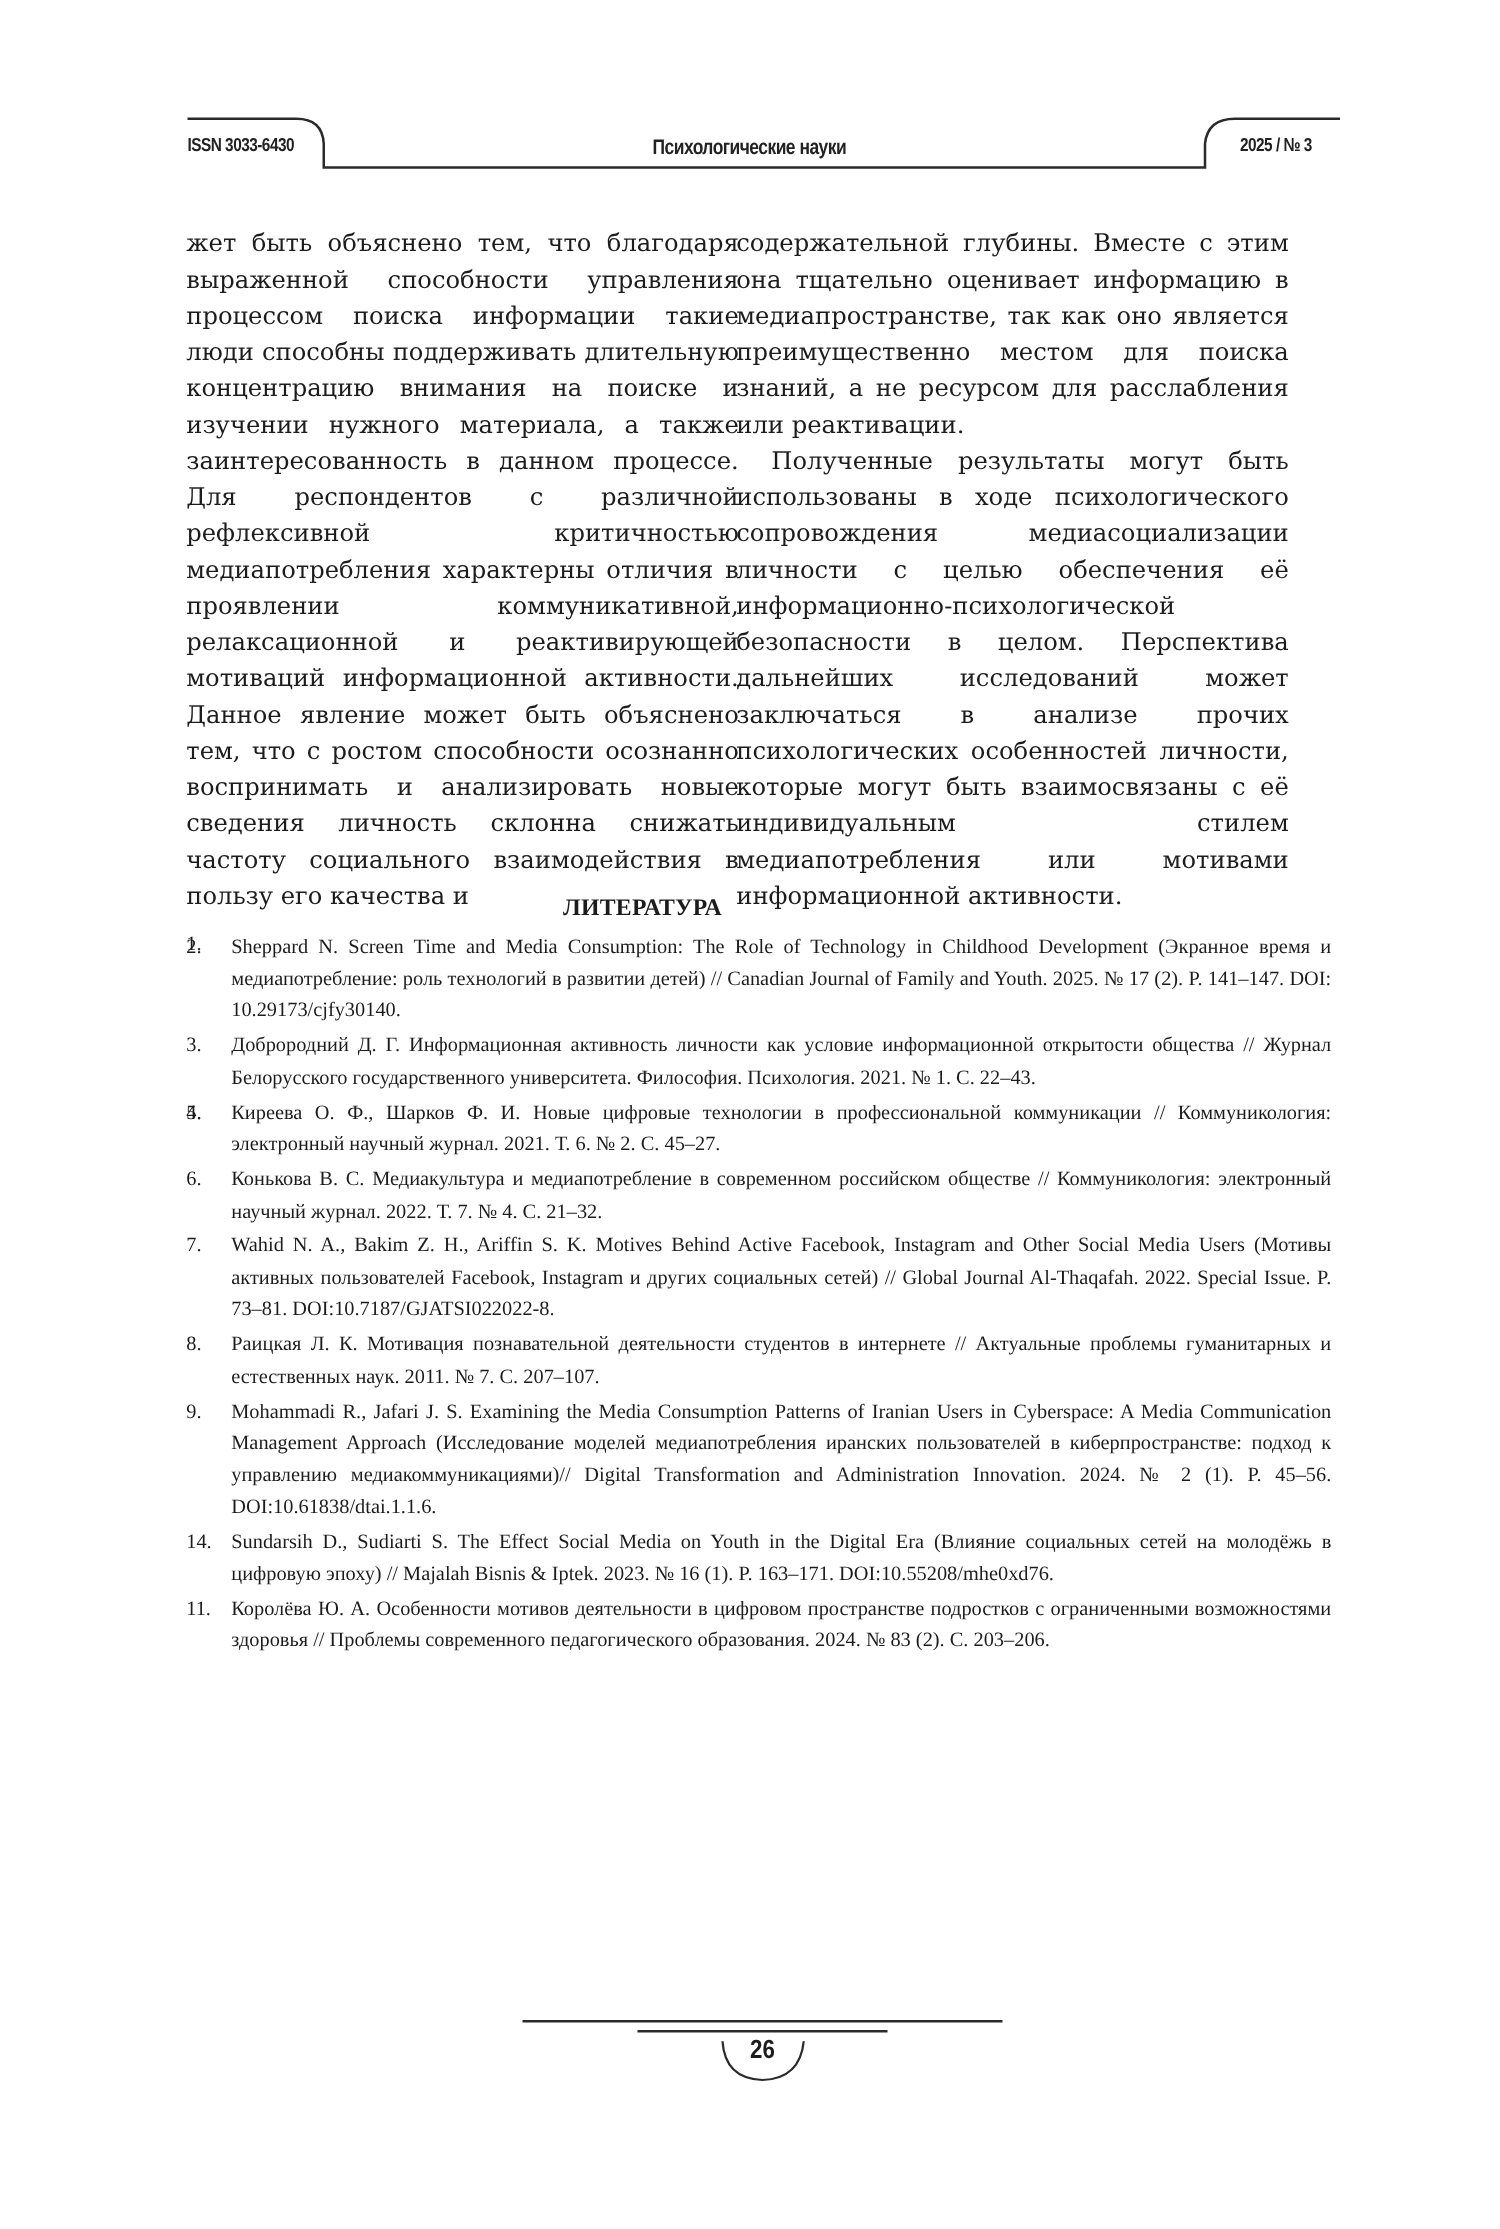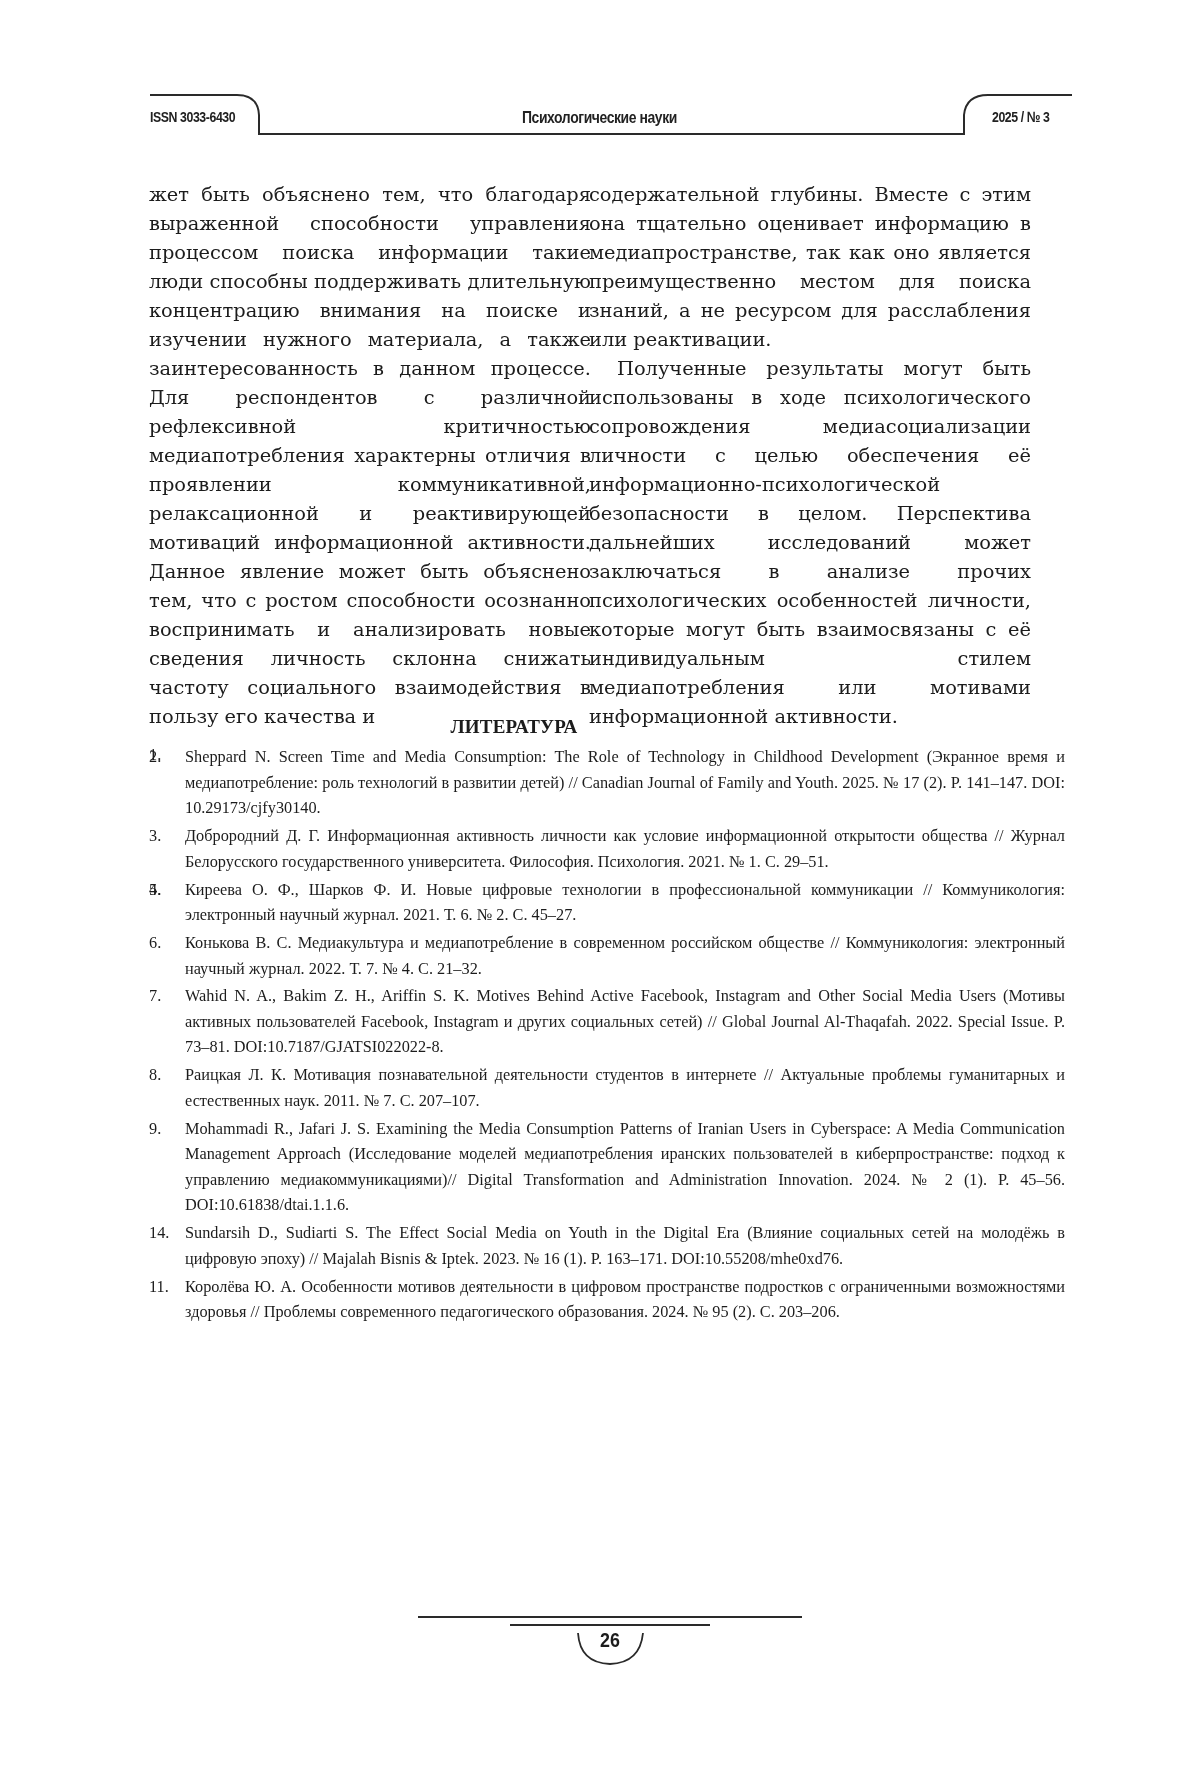--- a/index.html
+++ b/index.html
@@ -36,29 +36,29 @@
 </div>
 <div class="col" id="col-right">
   <p>содержательной глубины. Вместе с этим она тщательно оценивает информацию в медиапространстве, так как оно является преимущественно местом для поиска знаний, а не ресурсом для расслабления или реактивации.</p>
   <p class="indent">Полученные результаты могут быть использованы в ходе психологического сопровождения медиасоциализации личности с целью обеспечения её информационно-психологической безопасности в целом. Перспектива дальнейших исследований может заключаться в анализе прочих психологических особенностей личности, которые могут быть взаимосвязаны с её индивидуальным стилем медиапотребления или мотивами информационной активности.</p>
 </div>
 
 <div id="refs-title">ЛИТЕРАТУРА</div>
 <ol id="refs">
   <li><span class="num">1.</span></li>
   <li><span class="num">2.</span><span>Sheppard N. Screen Time and Media Consumption: The Role of Technology in Childhood Development (Экранное время и медиапотребление: роль технологий в развитии детей) // Canadian Journal of Family and Youth. 2025. № 17 (2). P. 141–147. DOI: 10.29173/cjfy30140.</span></li>
-  <li><span class="num">3.</span><span>Доброродний Д. Г. Информационная активность личности как условие информационной открытости общества // Журнал Белорусского государственного университета. Философия. Психология. 2021. № 1. С. 29–51.</span></li>
+  <li><span class="num">3.</span><span>Доброродний Д. Г. Информационная активность личности как условие информационной открытости общества // Журнал Белорусского государственного университета. Философия. Психология. 2021. № 1. С. 22–43.</span></li>
   <li><span class="num">4.</span></li>
   <li><span class="num">5.</span><span>Киреева О. Ф., Шарков Ф. И. Новые цифровые технологии в профессиональной коммуникации // Коммуникология: электронный научный журнал. 2021. Т. 6. № 2. С. 45–27.</span></li>
   <li><span class="num">6.</span><span>Конькова В. С. Медиакультура и медиапотребление в современном российском обществе // Коммуникология: электронный научный журнал. 2022. Т. 7. № 4. С. 21–32.</span></li>
   <li><span class="num">7.</span><span>Wahid N. A., Bakim Z. H., Ariffin S. K. Motives Behind Active Facebook, Instagram and Other Social Media Users (Мотивы активных пользователей Facebook, Instagram и других социальных сетей) // Global Journal Al-Thaqafah. 2022. Special Issue. P. 73–81. DOI:10.7187/GJATSI022022-8.</span></li>
   <li><span class="num">8.</span><span>Раицкая Л. К. Мотивация познавательной деятельности студентов в интернете // Актуальные проблемы гуманитарных и естественных наук. 2011. № 7. С. 207–107.</span></li>
   <li><span class="num">9.</span><span>Mohammadi R., Jafari J. S. Examining the Media Consumption Patterns of Iranian Users in Cyberspace: A Media Communication Management Approach (Исследование моделей медиапотребления иранских пользователей в киберпространстве: подход к управлению медиакоммуникациями)// Digital Transformation and Administration Innovation. 2024. № 2 (1). P. 45–56. DOI:10.61838/dtai.1.1.6.</span></li>
   <li><span class="num">14.</span><span>Sundarsih D., Sudiarti S. The Effect Social Media on Youth in the Digital Era (Влияние социальных сетей на молодёжь в цифровую эпоху) // Majalah Bisnis &amp; Iptek. 2023. № 16 (1). P. 163–171. DOI:10.55208/mhe0xd76.</span></li>
-  <li><span class="num">11.</span><span>Королёва Ю. А. Особенности мотивов деятельности в цифровом пространстве подростков с ограниченными возможностями здоровья // Проблемы современного педагогического образования. 2024. № 95 (2). С. 203–206.</span></li>
+  <li><span class="num">11.</span><span>Королёва Ю. А. Особенности мотивов деятельности в цифровом пространстве подростков с ограниченными возможностями здоровья // Проблемы современного педагогического образования. 2024. № 83 (2). С. 203–206.</span></li>
 </ol>
 
 <svg class="footer-svg" width="1200" height="1783" style="pointer-events:none">
   <line x1="418" y1="1617" x2="802" y2="1617" stroke="#2a2a2a" stroke-width="2"></line>
   <line x1="510" y1="1625" x2="710" y2="1625" stroke="#2a2a2a" stroke-width="2"></line>
   <path d="M578 1633 Q580 1663 610 1664 Q640 1663 643 1633" fill="none" stroke="#2a2a2a" stroke-width="1.8"></path>
 </svg>
 <div id="page-num">26</div>
 
 </body></html>

